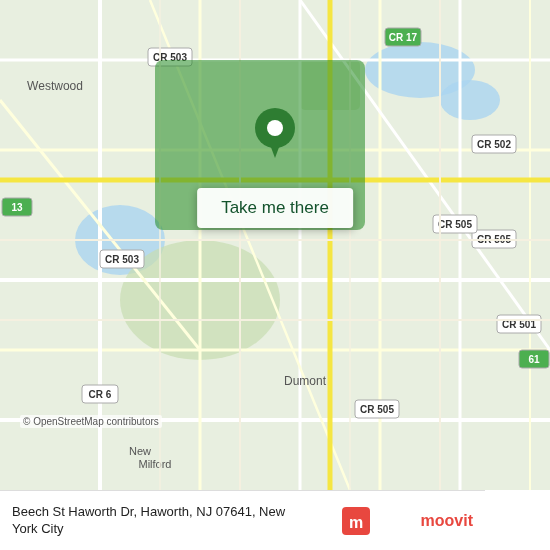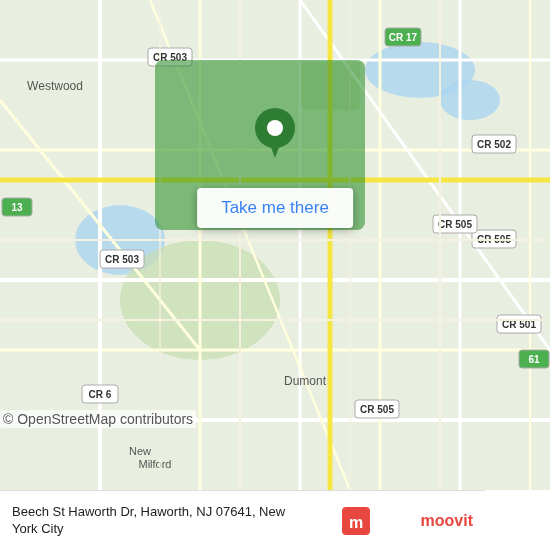--- a/index.html
+++ b/index.html
@@ -64,42 +64,42 @@
 
     #moovit-logo .logo-icon {
       width: 28px;
       height: 28px;
     }
 
     
     #attribution {
       position: absolute;
       bottom: 62px;
-      left: 0;
-      font-size: 14px;
+      left: 20px;
+      font-size: 10px;
       color: #555;
       background: rgba(255,255,255,0.7);
       padding: 1px 3px;
       border-radius: 2px;
       text-align: center;
     }
 
     
     #take-me-there-btn {
       position: absolute;
       top: 188px;
       left: 50%;
       transform: translateX(-50%);
       background: rgba(255,255,255,0.95);
       border: none;
       border-radius: 4px;
       padding: 10px 24px;
       font-size: 17px;
       font-weight: 500;
-      color: #3b82f6;
+      color: #14532d;
       cursor: pointer;
       box-shadow: 0 2px 8px rgba(0,0,0,0.3);
       white-space: nowrap;
       z-index: 10;
       text-align: center;
     }
 
     
     #map-pin {
       position: absolute;

